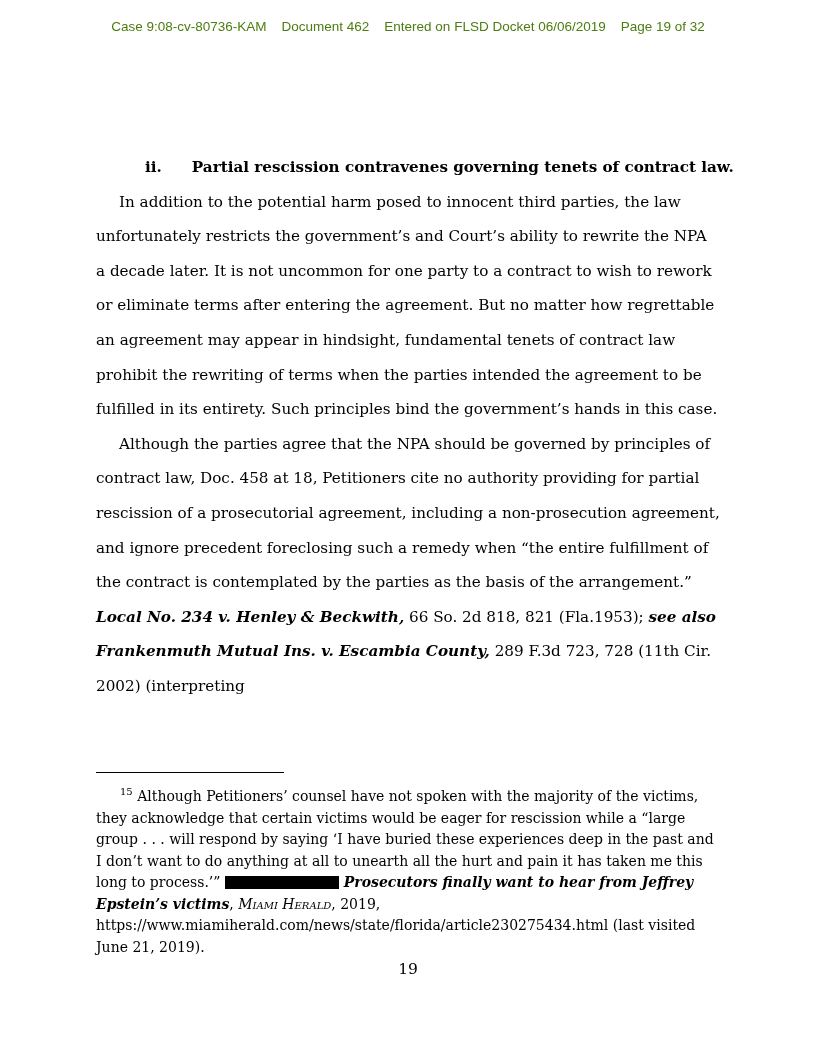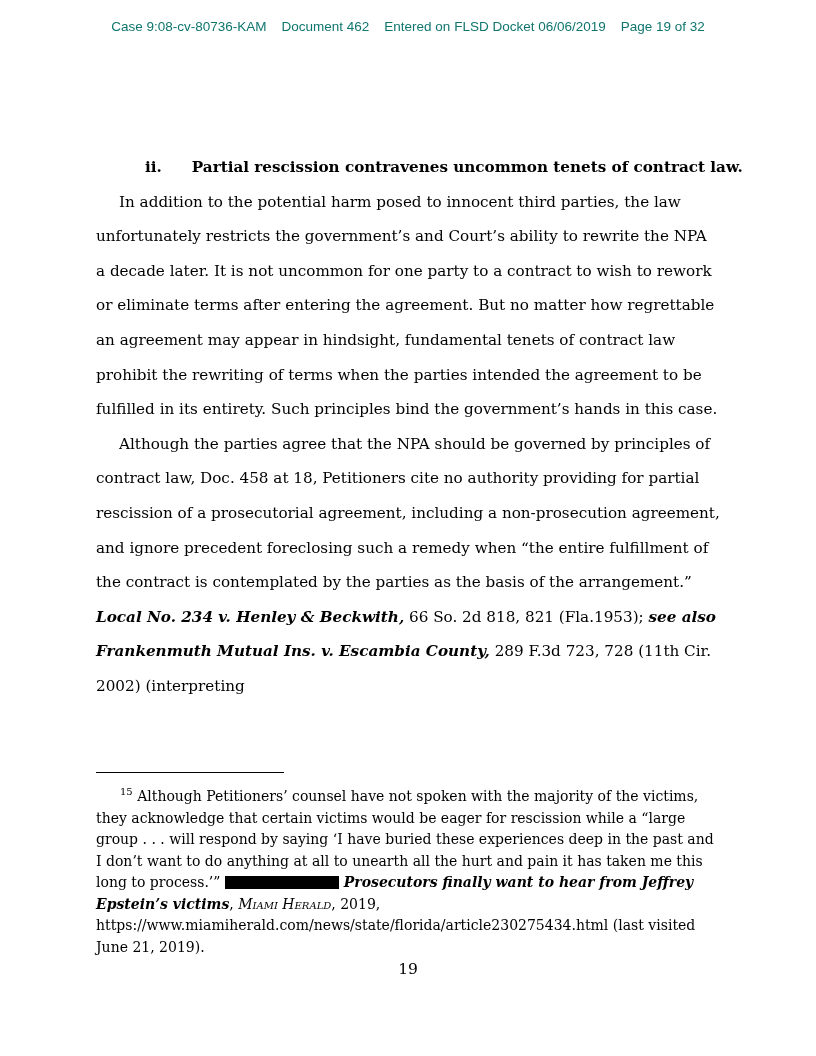--- a/index.html
+++ b/index.html
@@ -15,21 +15,21 @@
     position: absolute; inset: 0;
     width: 816px; height: 1056px;
     background: #fff;
   }
   .case-header {
     position: absolute;
     top: 19px; left: 0; right: 0;
     display: flex; justify-content: center; gap: 15px;
     font-family: "Liberation Sans", sans-serif;
     font-size: 13.5px;
-    color: #0f766e;
+    color: #4d7c0f;
     white-space: nowrap;
   }
   .content {
     position: absolute;
     top: 150px; left: 96px;
     width: 624px;
     font-size: 15.2px;
     line-height: 34.6px;
     text-align: left;
   }
@@ -85,21 +85,21 @@
   <header class="case-header">
       <span>Case 9:08-cv-80736-KAM</span>
       <span>Document 462</span>
       <span>Entered on FLSD Docket 06/06/2019</span>
       <span>Page 19 of 32</span>
     </header>
 
   <main class="content">
 
 
-    <p class="para heading"><span class="h-num">ii.</span><span class="h-text">Partial rescission contravenes uncommon tenets of contract law.</span></p>
+    <p class="para heading"><span class="h-num">ii.</span><span class="h-text">Partial rescission contravenes governing tenets of contract law.</span></p>
 
     <p class="para indent">In addition to the potential harm posed to innocent third parties, the law unfortunately restricts the government’s and Court’s ability to rewrite the NPA a decade later. It is not uncommon for one party to a contract to wish to rework or eliminate terms after entering the agreement. But no matter how regrettable an agreement may appear in hindsight, fundamental tenets of contract law prohibit the rewriting of terms when the parties intended the agreement to be fulfilled in its entirety. Such principles bind the government’s hands in this case.</p>
 
     <p class="para indent"><span>Although the parties agree that the NPA should be governed by principles of contract law, Doc. 458 at 18, Petitioners cite no authority providing for partial rescission of a prosecutorial agreement, including a non-prosecution agreement, and ignore precedent foreclosing such a remedy when “the entire fulfillment of the contract is contemplated by the parties as the basis of the arrangement.” </span><span class="italic">Local No. 234 v. Henley &amp; Beckwith,</span><span> 66 So. 2d 818, 821 (Fla.1953); </span><span class="italic">see also Frankenmuth Mutual Ins. v. Escambia County,</span><span> 289 F.3d 723, 728 (11th Cir. 2002) (interpreting</span></p>
 
   </main>
 
   <section class="footnote-block">
     <div class="fn-rule"></div>
     <p class="footnote"><sup class="fn-ref">15</sup><span> Although Petitioners’ counsel have not spoken with the majority of the victims, they acknowledge that certain victims would be eager for rescission while a “large group . . . will respond by saying ‘I have buried these experiences deep in the past and I don’t want to do anything at all to unearth all the hurt and pain it has taken me this long to process.’” </span><span class="redaction"></span><span class="italic"> Prosecutors finally want to hear from Jeffrey Epstein’s victims</span><span>, </span><span class="smallcaps">Miami Herald</span><span>, 2019, </span><span>https://www.miamiherald.com/news/state/florida/article230275434.html</span><span> (last visited June 21, 2019).</span></p>

